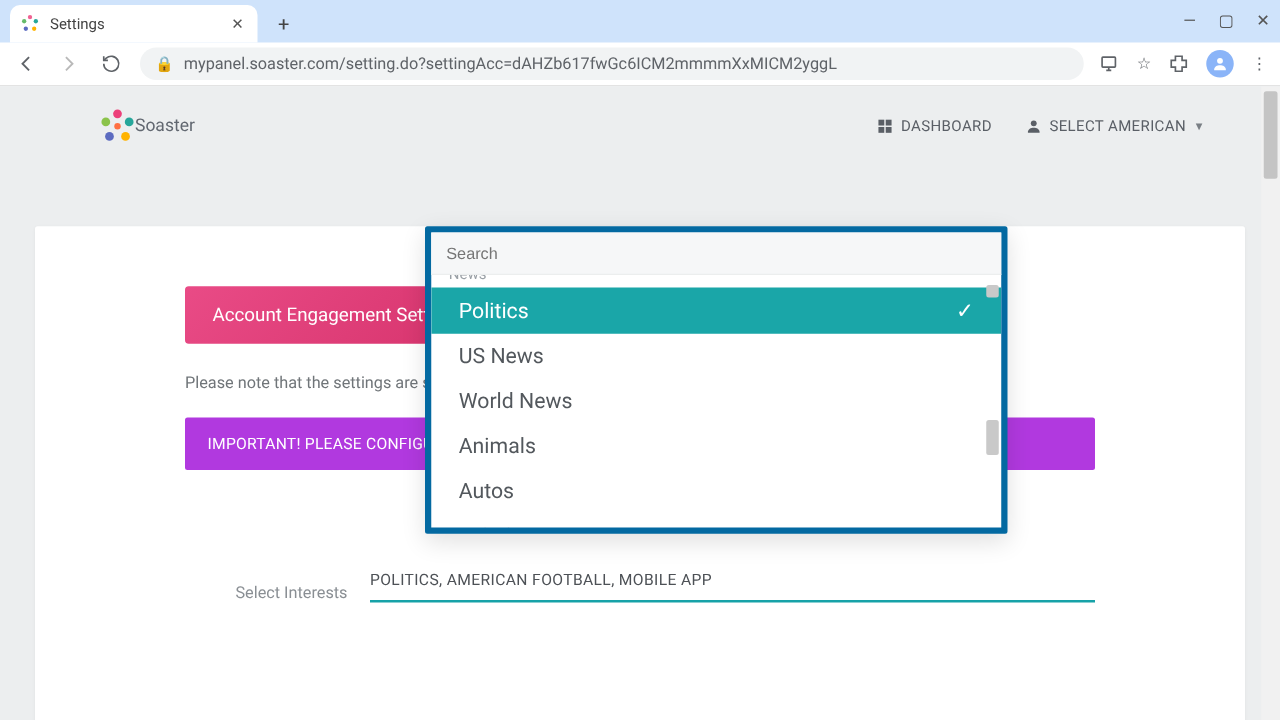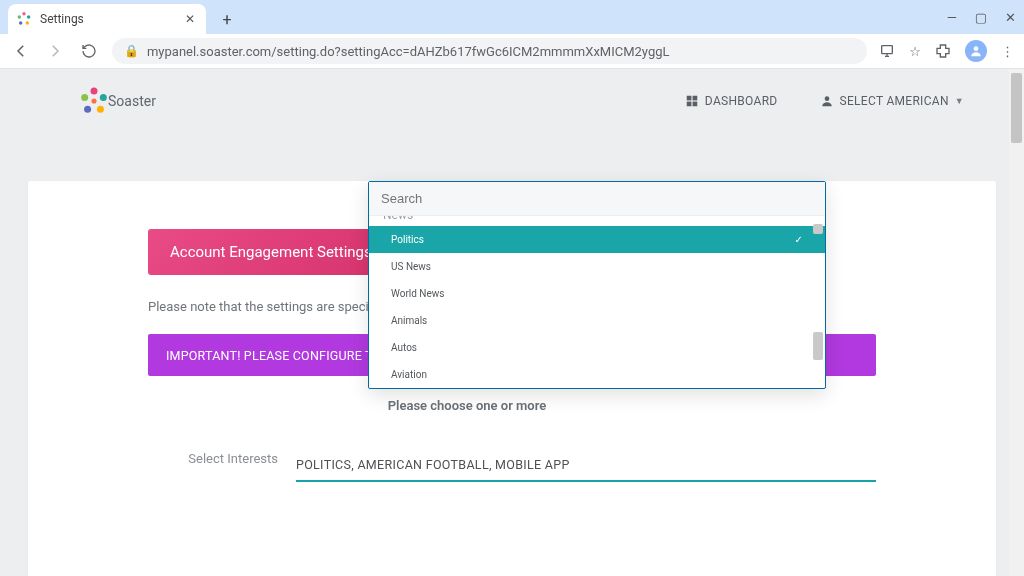--- a/index.html
+++ b/index.html
@@ -21,41 +21,41 @@
   .urlbox .lock{font-size:12px}
   .righticons{display:flex;align-items:center;gap:14px;color:#5f6368}
   .avatar{width:22px;height:22px;border-radius:50%;background:#8ab4f8;display:flex;align-items:center;justify-content:center;color:#fff;font-size:12px}
   
   .page{flex:1;background:#eceeef;position:relative;overflow:hidden}
   .page-scroll{position:absolute;inset:0;overflow:hidden}
   .topbar{height:64px;display:flex;align-items:center;padding:0 60px 0 80px;background:#eceeef}
   .brand{display:flex;align-items:center;gap:0}
   .brand .logo{width:28px;height:28px}
   .brand span{color:#616770;font-size:14px}
-  .topnav{margin-left:auto;display:flex;align-items:center;gap:42px;color:#5a5f66;font-size:12px;letter-spacing:.3px}
+  .topnav{margin-left:auto;display:flex;align-items:center;gap:26px;color:#5a5f66;font-size:12px;letter-spacing:.3px}
   .topnav .navitem{display:flex;align-items:center;gap:6px}
   .caret{font-size:9px;color:#7a7f85}
   .card{position:absolute;left:28px;right:28px;top:112px;bottom:-60px;background:#fff;border-radius:2px;box-shadow:0 1px 3px rgba(0,0,0,.05)}
   .cardinner{position:absolute;left:120px;right:120px;top:48px}
   .pill{display:inline-block;background:linear-gradient(135deg,#e94b86,#d6336c);color:#fff;border-radius:3px;padding:14px 22px;font-size:15px}
   .note{margin-top:24px;color:#707579;font-size:13px}
   .banner{margin-top:20px;height:42px;background:#b139df;border-radius:2px;display:flex;align-items:center;padding:0 18px;color:#fff;font-size:12.5px;letter-spacing:.2px}
   .prompt{margin-top:22px;color:#6a7075;font-size:13px;font-weight:600}
-  .fieldrow{display:flex;align-items:flex-start;margin-top:24px}
+  .fieldrow{display:flex;align-items:flex-end;margin-top:24px}
   .fieldlabel{width:130px;text-align:right;color:#8a8f94;font-size:13px;margin-right:18px}
   .fieldval{flex:1;border-bottom:2px solid #17a2a8;padding:6px 0 8px 0;color:#4d5156;font-size:12.5px;letter-spacing:.3px}
   .section-note{margin-top:58px;color:#6a7075;font-size:13px;font-weight:600}
   
-  .dropdown{position:absolute;left:368px;top:112px;width:456px;background:#fff;border:1px solid #0369a1;border-radius:2px;box-shadow:0 6px 20px rgba(0,0,0,.12);z-index:50}
+  .dropdown{position:absolute;left:340px;top:112px;width:456px;background:#fff;border:5px solid #0369a1;border-radius:2px;box-shadow:0 6px 20px rgba(0,0,0,.12);z-index:50}
   .dd-search{padding:8px 10px;border-bottom:1px solid #eceeee;background:#f6f7f8}
   .dd-search input{width:100%;border:none;background:transparent;outline:none;font-size:13px;color:#666}
   .dd-list{max-height:202px;overflow:hidden;position:relative}
   .dd-cat{padding:6px 14px 4px 14px;color:#9aa0a6;font-size:12px}
   .dd-cat.clip{padding-top:0}
-  .dd-item{padding:8px 22px;font-size:10px;color:#53585d;display:flex;align-items:center}
+  .dd-item{padding:8px 22px;font-size:17px;color:#53585d;display:flex;align-items:center}
   .dd-item.selected{background:#1aa6a8;color:#fff}
   .dd-item .check{margin-left:auto}
   
   .dd-scroll{position:absolute;right:0;top:38px;bottom:0;width:14px}
   .dd-scroll .thumb{position:absolute;left:2px;right:2px;background:#c9c9c9;border-radius:2px}
   .dd-scroll .thumb.t1{top:112px;height:28px}
   
   .pg-scroll{position:absolute;right:0;top:0;bottom:0;width:15px;background:#f1f1f1}
   .pg-scroll .thumb{position:absolute;left:2px;right:2px;top:4px;height:70px;background:#c4c4c4;border-radius:2px}
   

